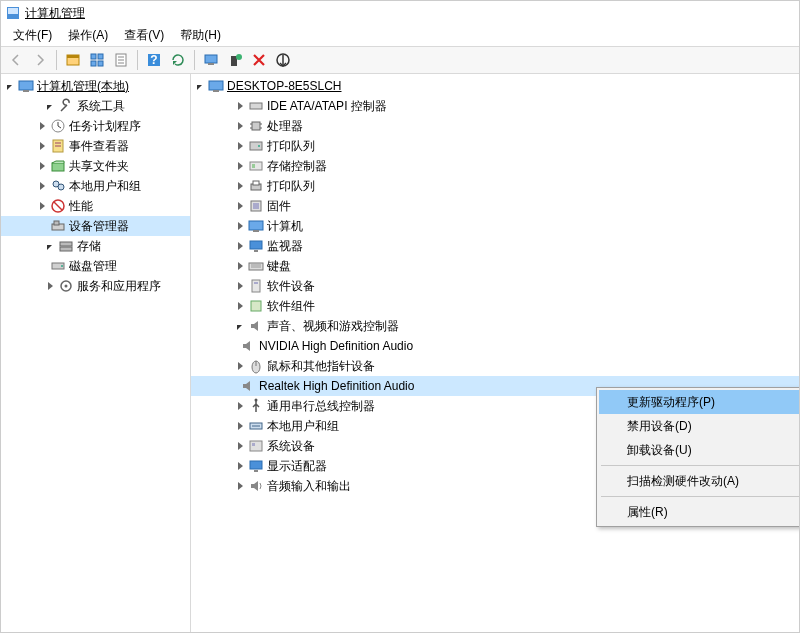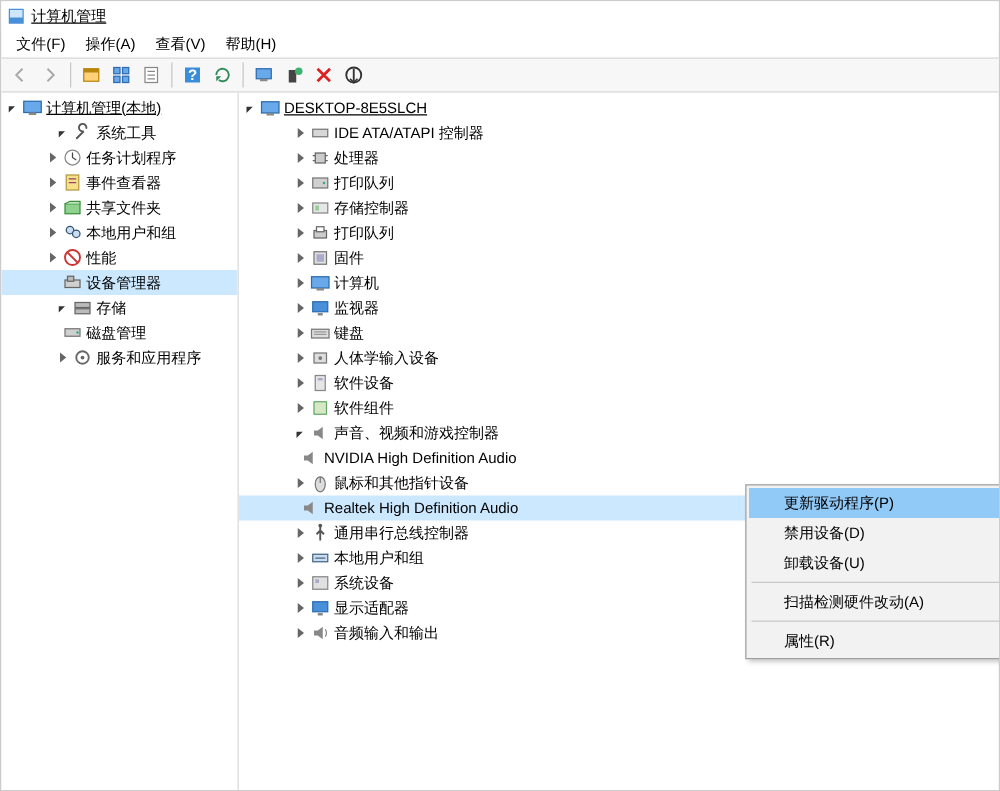--- a/index.html
+++ b/index.html
@@ -364,30 +364,20 @@
                 <line x1="3" y1="7" x2="13" y2="7" stroke="#999"></line>
                 <line x1="3" y1="9" x2="13" y2="9" stroke="#999"></line>
               </svg>
             </span>
             <span class="nlabel">键盘</span>
           </div>
           <div class="node ind1">
             <span class="exp closed"></span>
             <span class="nicon ico">
               <svg viewBox="0 0 16 16">
-                <rect x="3" y="4" width="10" height="8" fill="#ddd" stroke="#777"></rect>
-                <circle cx="8" cy="8" r="1.5" fill="#777"></circle>
-              </svg>
-            </span>
-            <span class="nlabel">人体学输入设备</span>
-          </div>
-          <div class="node ind1">
-            <span class="exp closed"></span>
-            <span class="nicon ico">
-              <svg viewBox="0 0 16 16">
                 <rect x="4" y="2" width="8" height="12" fill="#e6e6e6" stroke="#888"></rect>
                 <rect x="6" y="4" width="4" height="2" fill="#aac"></rect>
               </svg>
             </span>
             <span class="nlabel">软件设备</span>
           </div>
           <div class="node ind1">
             <span class="exp closed"></span>
             <span class="nicon ico">
               <svg viewBox="0 0 16 16">

